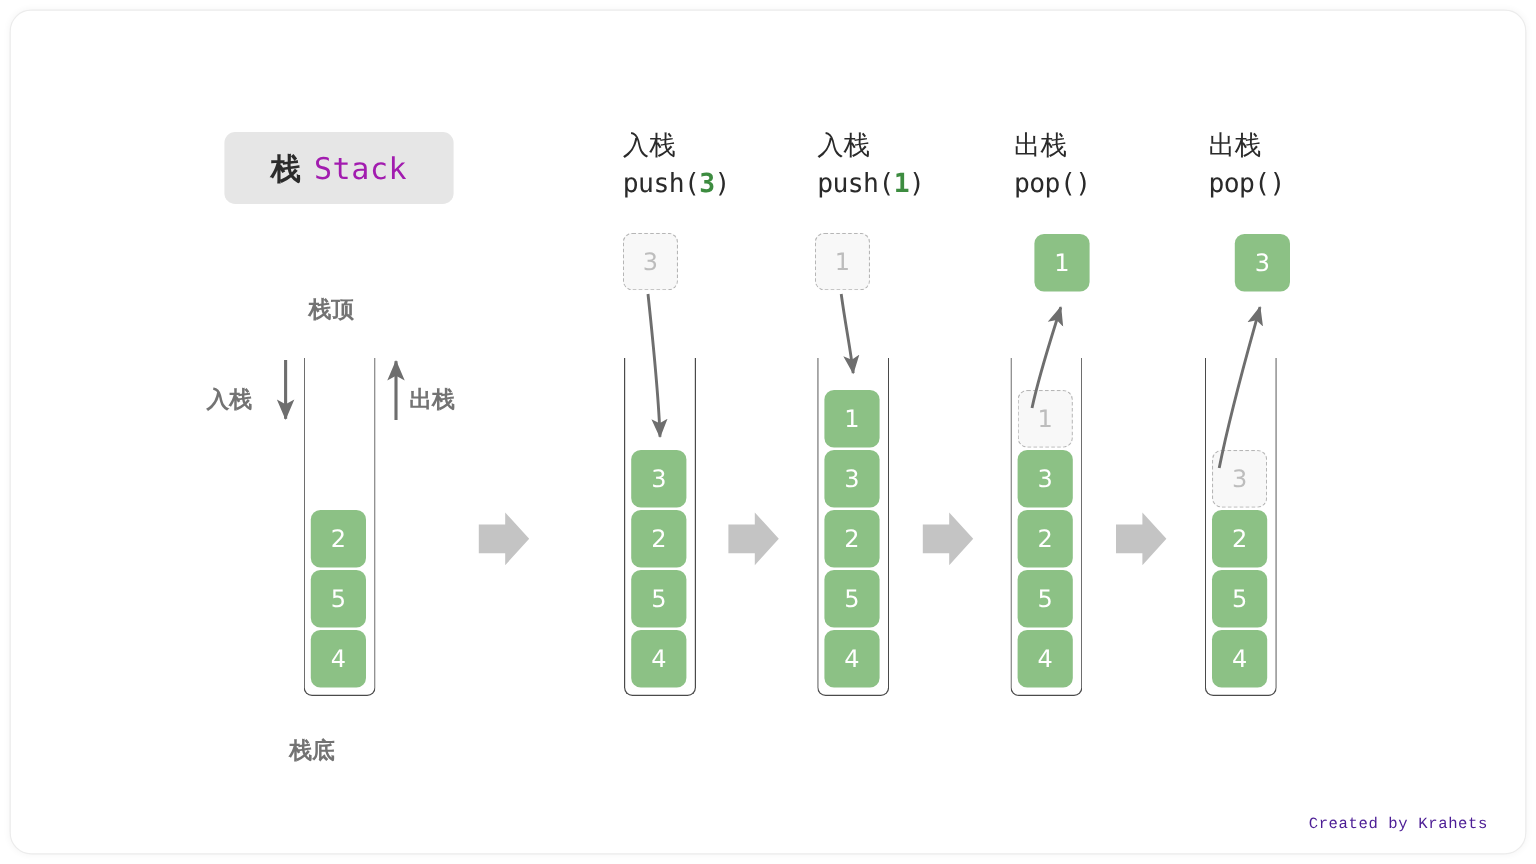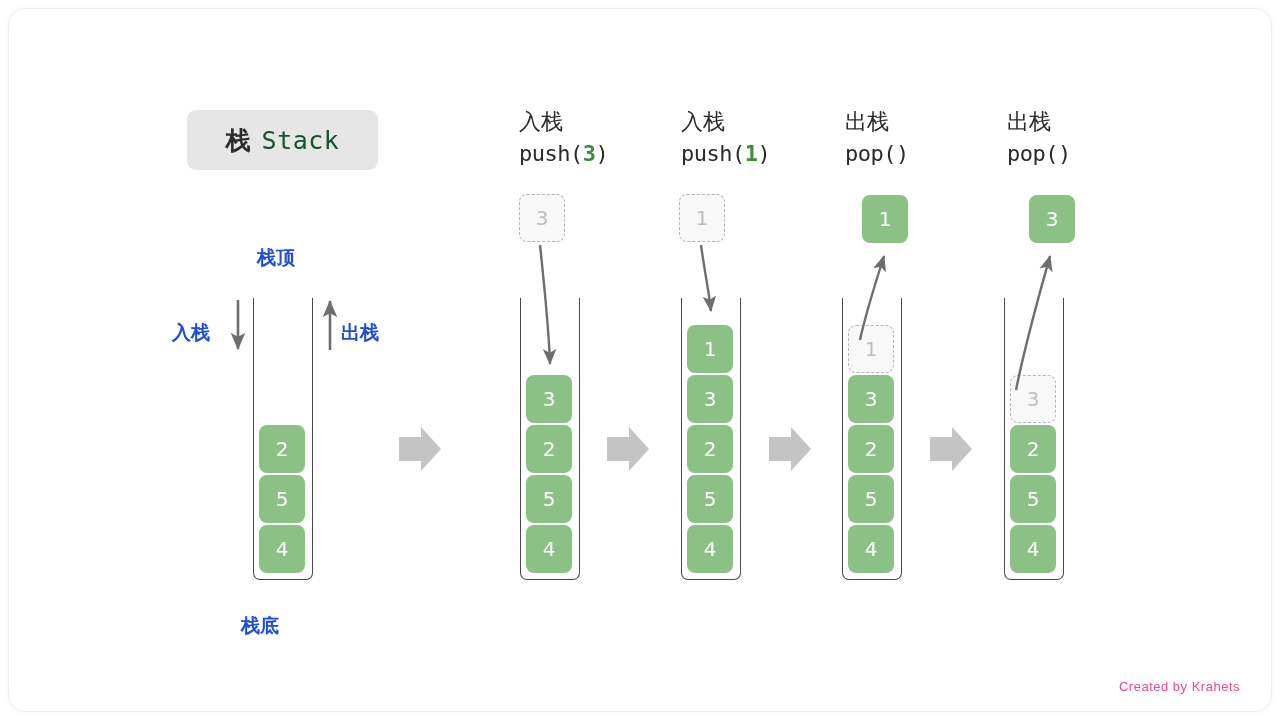--- a/index.html
+++ b/index.html
@@ -33,29 +33,29 @@
     border-radius: 9px;
     display: flex; align-items: center; justify-content: center;
   }
   .title-badge .t-cn {
     font-family: "DejaVu Sans", sans-serif;
     font-size: 25px; font-weight: bold; color: #2b2b2b;
     letter-spacing: 1px;
   }
   .title-badge .t-en {
     font-family: "DejaVu Sans Mono", monospace;
-    font-size: 25px; color: #14532d; margin-left: 10px;
+    font-size: 25px; color: #a21caf; margin-left: 10px;
     letter-spacing: 0.5px;
   }
 
   
   .lbl {
     position: absolute;
     font-family: "DejaVu Sans", sans-serif;
-    font-size: 19px; font-weight: bold; color: #1d4ed8;
+    font-size: 19px; font-weight: bold; color: #737373;
     white-space: nowrap;
     text-align: right;
   }
   .op-head {
     position: absolute;
     white-space: nowrap;
     text-align: left;
   }
   .op-cn {
     display: block;
@@ -117,22 +117,22 @@
 
   svg.overlay {
     position: absolute; left: 0; top: 0;
     width: 1280px; height: 720px;
     pointer-events: none;
   }
 
   .footer {
     position: absolute;
     right: 40px; bottom: 26px;
-    font-family: Liberation Sans, sans-serif;
-    font-size: 13px; color: #ec4899;
+    font-family: Liberation Mono, monospace;
+    font-size: 13px; color: #4c1d95;
     letter-spacing: 0.5px;
   }
 </style>
 </head>
 <body>
 
 <div id="page">
   <div class="card"></div>
 
   <div class="title-badge">

